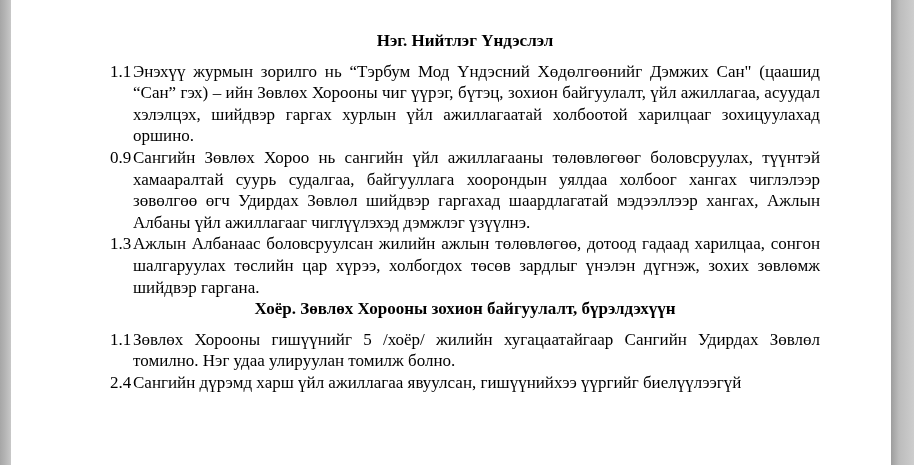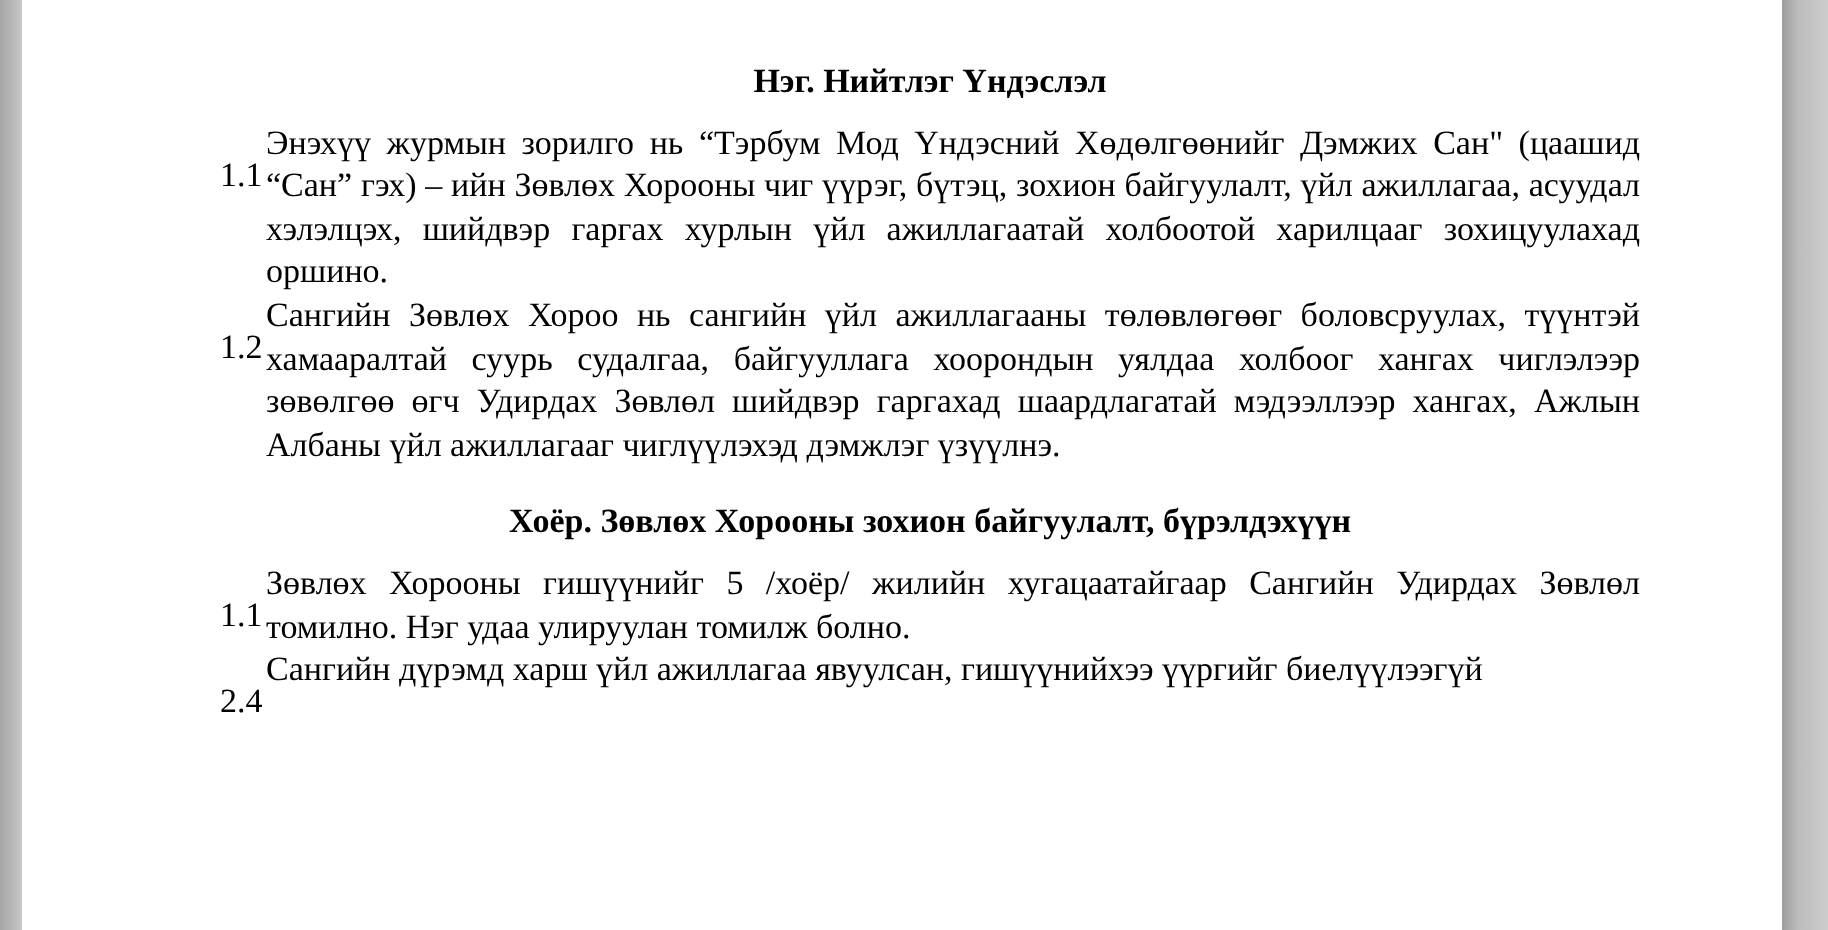--- a/index.html
+++ b/index.html
@@ -37,49 +37,52 @@
     font-size: 17px;
     line-height: 21.6px;
   }
   .sec-heading {
     font-size: 17px;
     font-weight: bold;
     text-align: center;
     margin: 0 0 9px 0;
   }
   .sec-heading.second {
-    margin-top: 17px;
   }
   .num-item {
     position: relative;
     padding-left: 23px;
     text-align: justify;
   }
   .num-item .num {
     position: absolute;
-    left: 0; top: 16px;
+    left: 0; top: 0;
   }
 </style>
 </head>
 <body>
 
 <div class="gutter-left"></div>
 <div class="gutter-right"></div>
 
 <div class="page">
 
   <div class="sec-heading">Нэг. Нийтлэг Үндэслэл</div>
 
   <div class="num-item">
     <span class="num">1.1</span>
     <span>Энэхүү журмын зорилго нь “Тэрбум Мод Үндэсний Хөдөлгөөнийг Дэмжих Сан" (цаашид “Сан” гэх) – ийн Зөвлөх Хорооны чиг үүрэг, бүтэц, зохион байгуулалт, үйл ажиллагаа, асуудал хэлэлцэх, шийдвэр гаргах хурлын үйл ажиллагаатай холбоотой харилцааг зохицуулахад оршино.</span>
   </div>
   <div class="num-item">
-    <span class="num">1.2</span>
+    <span class="num">0.9</span>
     <span>Сангийн Зөвлөх Хороо нь сангийн үйл ажиллагааны төлөвлөгөөг боловсруулах, түүнтэй хамааралтай суурь судалгаа, байгууллага хоорондын уялдаа холбоог хангах чиглэлээр зөвөлгөө өгч Удирдах Зөвлөл шийдвэр гаргахад шаардлагатай мэдээллээр хангах, Ажлын Албаны үйл ажиллагааг чиглүүлэхэд дэмжлэг үзүүлнэ.</span>
+  </div>
+  <div class="num-item">
+    <span class="num">1.3</span>
+    <span>Ажлын Албанаас боловсруулсан жилийн ажлын төлөвлөгөө, дотоод гадаад харилцаа, сонгон шалгаруулах төслийн цар хүрээ, холбогдох төсөв зардлыг үнэлэн дүгнэж, зохих зөвлөмж шийдвэр гаргана.</span>
   </div>
 
   <div class="sec-heading second">Хоёр. Зөвлөх Хорооны зохион байгуулалт, бүрэлдэхүүн</div>
 
   <div class="num-item">
     <span class="num">1.1</span>
     <span>Зөвлөх Хорооны гишүүнийг 5 /хоёр/ жилийн хугацаатайгаар Сангийн Удирдах Зөвлөл томилно. Нэг удаа улируулан томилж болно.</span>
   </div>
   <div class="num-item">
     <span class="num">2.4</span>

